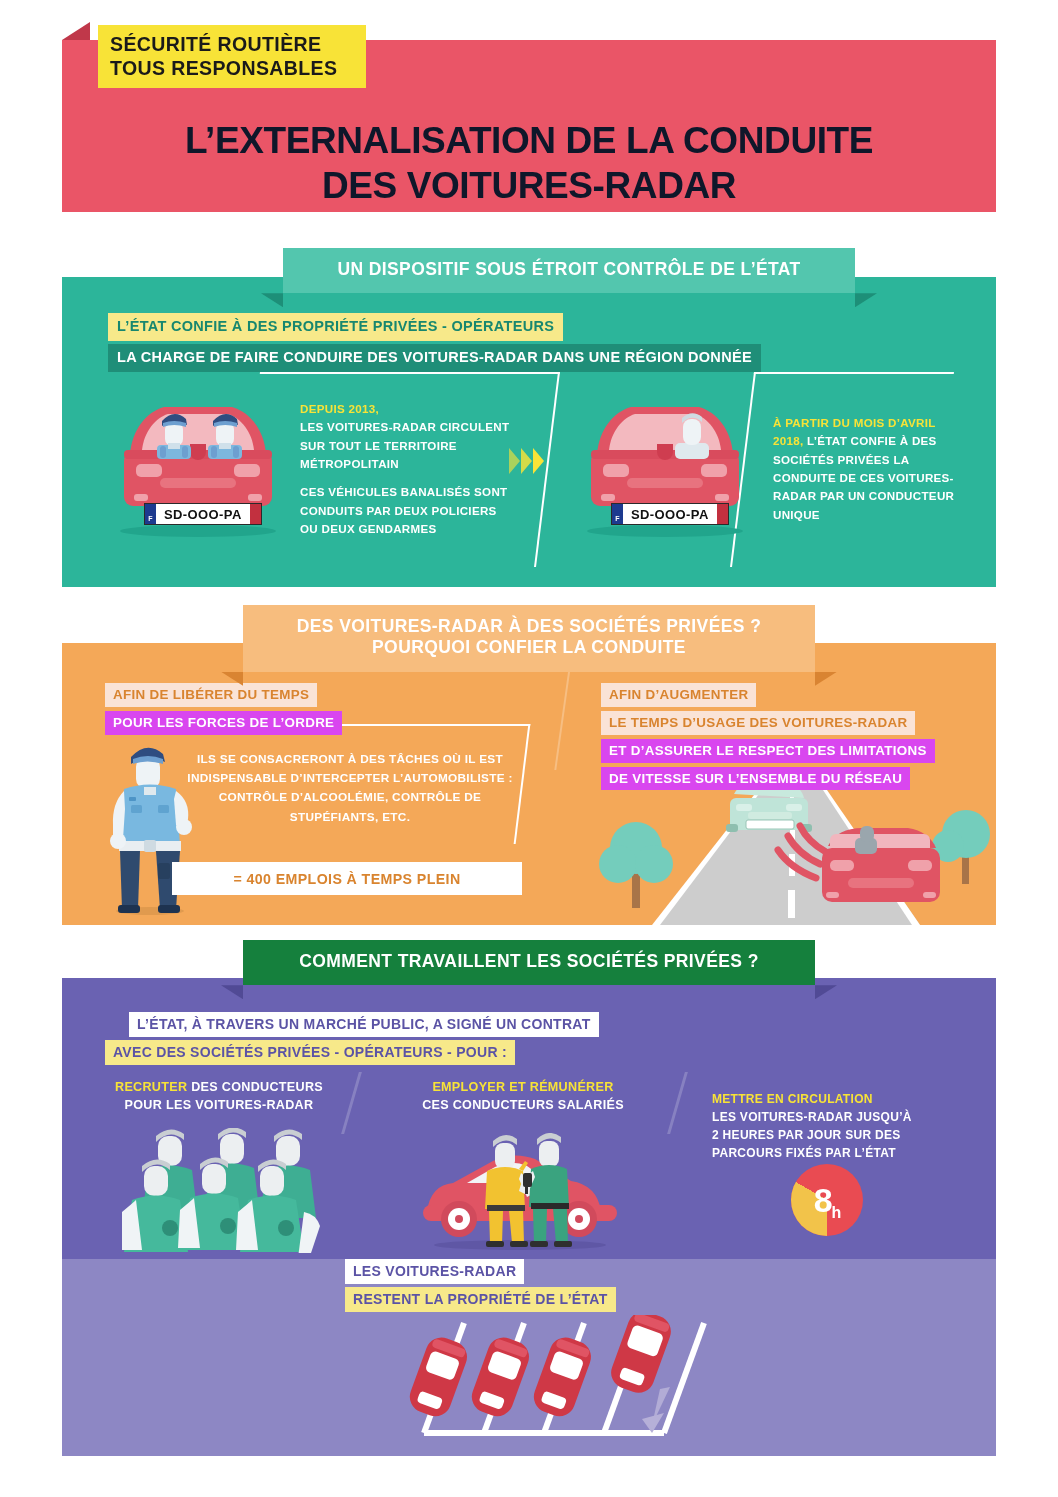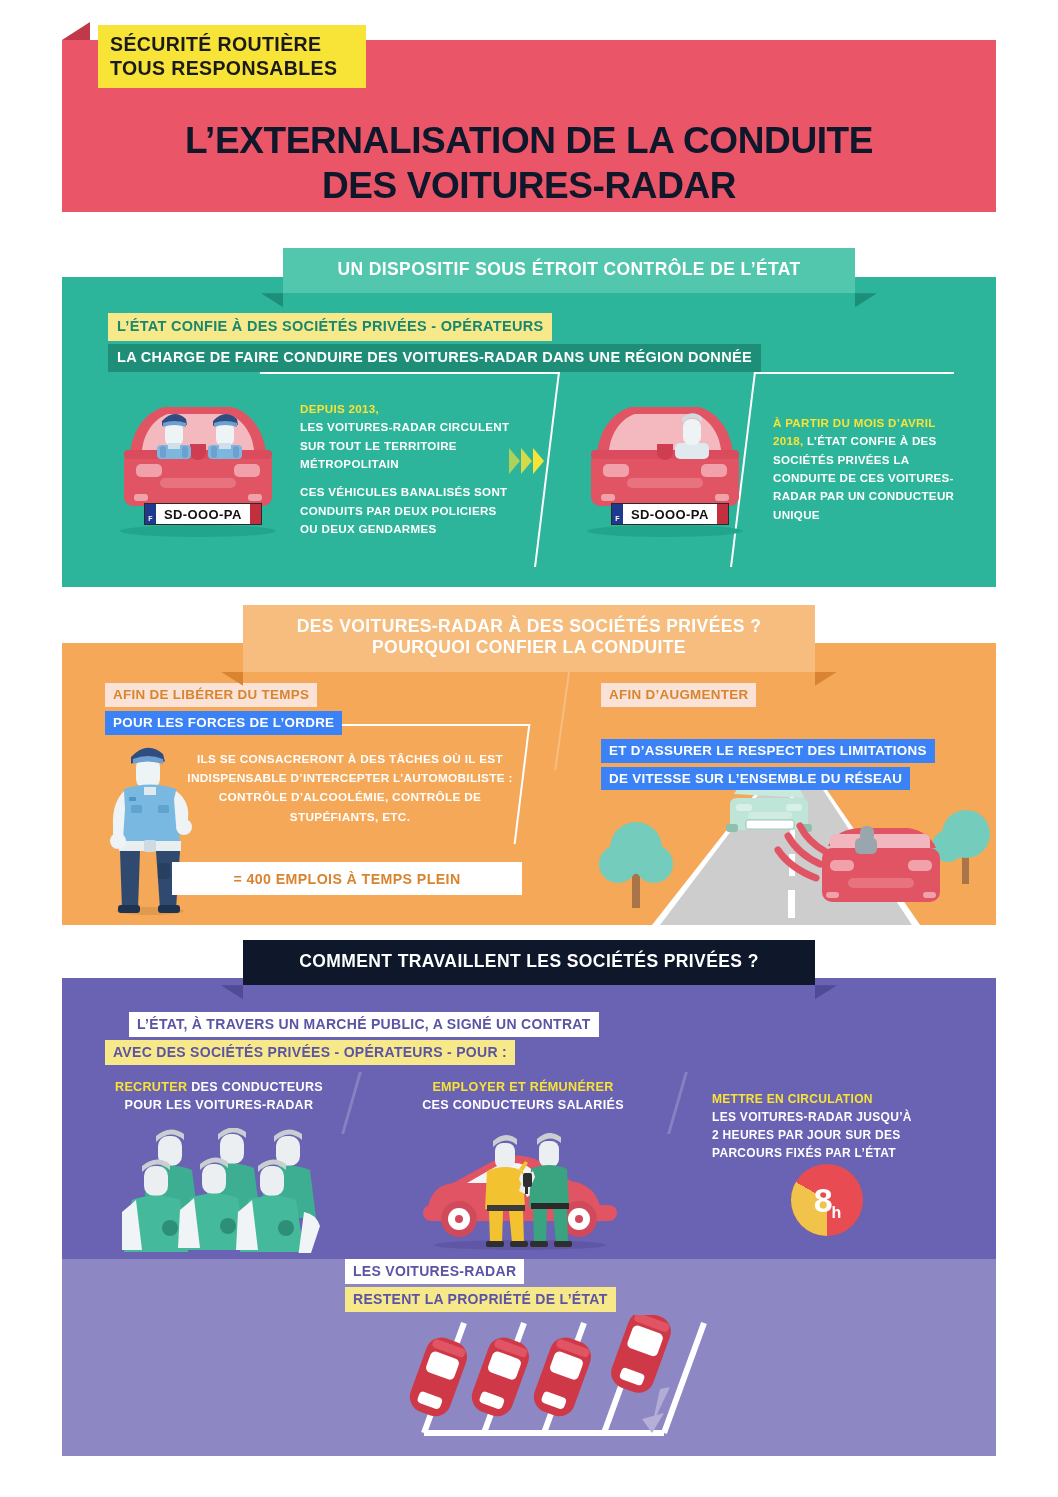--- a/index.html
+++ b/index.html
@@ -163,21 +163,21 @@
     left: 62px; top: 643px;
     width: 934px; height: 282px;
     background: #f4a858;
   }
   .ribbon-orange { left: 243px; top: 605px; width: 572px; }
   .ribbon-orange .ribbon-inner { background: #f7bd7e; }
   .ribbon-orange .wing { background: #d98432; clip-path: polygon(100% 0, 0 0, 100% 100%); }
   .ribbon-orange .wing.right { clip-path: polygon(0 0, 100% 0, 0 100%); }
 
   .hl-pale-or  { background: #fae3d6; color: #d9842f; padding: 5px 8px 6px 8px; font-size: 13.4px; letter-spacing: 0.3px; }
-  .hl-dark-or  { background: #3b82f6; color: #ffffff; padding: 5px 8px 6px 8px; font-size: 13.4px; letter-spacing: 0.3px; }
+  .hl-dark-or  { background: #d946ef; color: #ffffff; padding: 5px 8px 6px 8px; font-size: 13.4px; letter-spacing: 0.3px; }
 
   .or-hl1 { position: absolute; left: 105px; top: 683px; z-index: 3; }
   .or-hl2 { position: absolute; left: 105px; top: 711px; z-index: 3; }
   .or-hl3 { position: absolute; left: 601px; top: 683px; z-index: 3; }
   .or-hl4 { position: absolute; left: 601px; top: 711px; z-index: 3; }
   .or-hl5 { position: absolute; left: 601px; top: 739px; z-index: 3; }
   .or-hl6 { position: absolute; left: 601px; top: 767px; z-index: 3; }
 
   .or-bracket {
     position: absolute;
@@ -227,21 +227,21 @@
     width: 934px; height: 281px;
     background: #6a62b2;
   }
   .sec-purple-low {
     position: absolute;
     left: 62px; top: 1259px;
     width: 934px; height: 197px;
     background: #8d87c4;
   }
   .ribbon-purple { left: 243px; top: 940px; width: 572px; }
-  .ribbon-purple .ribbon-inner { background: #0f172a; }
+  .ribbon-purple .ribbon-inner { background: #15803d; }
   .ribbon-purple .wing { background: #514a95; clip-path: polygon(100% 0, 0 0, 100% 100%); }
   .ribbon-purple .wing.right { clip-path: polygon(0 0, 100% 0, 0 100%); }
 
   .hl-white-pu  { background: #ffffff; color: #5b53a5; padding: 5px 8px 6px 8px; font-size: 14px; letter-spacing: 0.3px; }
   .hl-yellow-pu { background: #f7e98a; color: #5b53a5; padding: 5px 8px 6px 8px; font-size: 14px; letter-spacing: 0.3px; }
 
   .pu-hl1 { position: absolute; left: 105px; top: 1012px; z-index: 4; padding-left: 24px; }
   .pu-hl2 { position: absolute; left: 105px; top: 1040px; z-index: 4; }
   .pu-hl3 { position: absolute; left: 345px; top: 1259px; z-index: 4; }
   .pu-hl4 { position: absolute; left: 345px; top: 1287px; z-index: 4; }
@@ -312,21 +312,21 @@
 
   <div class="sec-teal"></div>
 
   <div class="ribbon ribbon-teal">
     <span class="wing left"></span>
     <span class="wing right"></span>
     <div class="ribbon-inner">UN DISPOSITIF SOUS ÉTROIT CONTRÔLE DE L’ÉTAT</div>
   </div>
 
   <div class="teal-hl1">
-    <span class="hl hl-yellow-teal">L’ÉTAT CONFIE À DES SOCIÉTÉS PRIVÉES - OPÉRATEURS</span>
+    <span class="hl hl-yellow-teal">L’ÉTAT CONFIE À DES PROPRIÉTÉ PRIVÉES - OPÉRATEURS</span>
   </div>
   <div class="teal-hl2">
     <span class="hl hl-dark-teal">LA CHARGE DE FAIRE CONDUIRE DES VOITURES-RADAR DANS UNE RÉGION DONNÉE</span>
   </div>
 
   <div class="teal-bracket"></div>
   <div class="teal-bracket2"></div>
 
   <svg class="illus" style="left:108px; top:388px;" width="180" height="150" viewBox="0 0 180 150">
     <ellipse cx="90" cy="143" rx="78" ry="6" fill="#21a58c"></ellipse>
@@ -460,20 +460,23 @@
     <path d="M26 56 q-12 12 -11 34 l0 14 l10 0 l2 -30 Z" fill="#eef3f6"></path>
     <path d="M78 56 q14 10 12 28 l-2 8 l-10 -2 l-2 -26 Z" fill="#eef3f6"></path>
 
     <circle cx="86" cy="92" r="8" fill="#eef3f6"></circle>
     <rect x="83" y="76" width="6" height="14" rx="3" fill="#eef3f6"></rect>
     <circle cx="20" cy="106" r="8" fill="#eef3f6"></circle>
   </svg>
 
   <div class="or-hl3">
     <span class="hl hl-pale-or">AFIN D’AUGMENTER</span>
+  </div>
+  <div class="or-hl4">
+    <span class="hl hl-pale-or">LE TEMPS D’USAGE DES VOITURES-RADAR</span>
   </div>
   <div class="or-hl5">
     <span class="hl hl-dark-or">ET D’ASSURER LE RESPECT DES LIMITATIONS</span>
   </div>
   <div class="or-hl6">
     <span class="hl hl-dark-or">DE VITESSE SUR L’ENSEMBLE DU RÉSEAU</span>
   </div>
 
   <svg class="illus" style="left:590px; top:790px;" width="406" height="135" viewBox="0 0 406 135">
     <rect x="0" y="0" width="406" height="135" fill="#f4a858"></rect>

